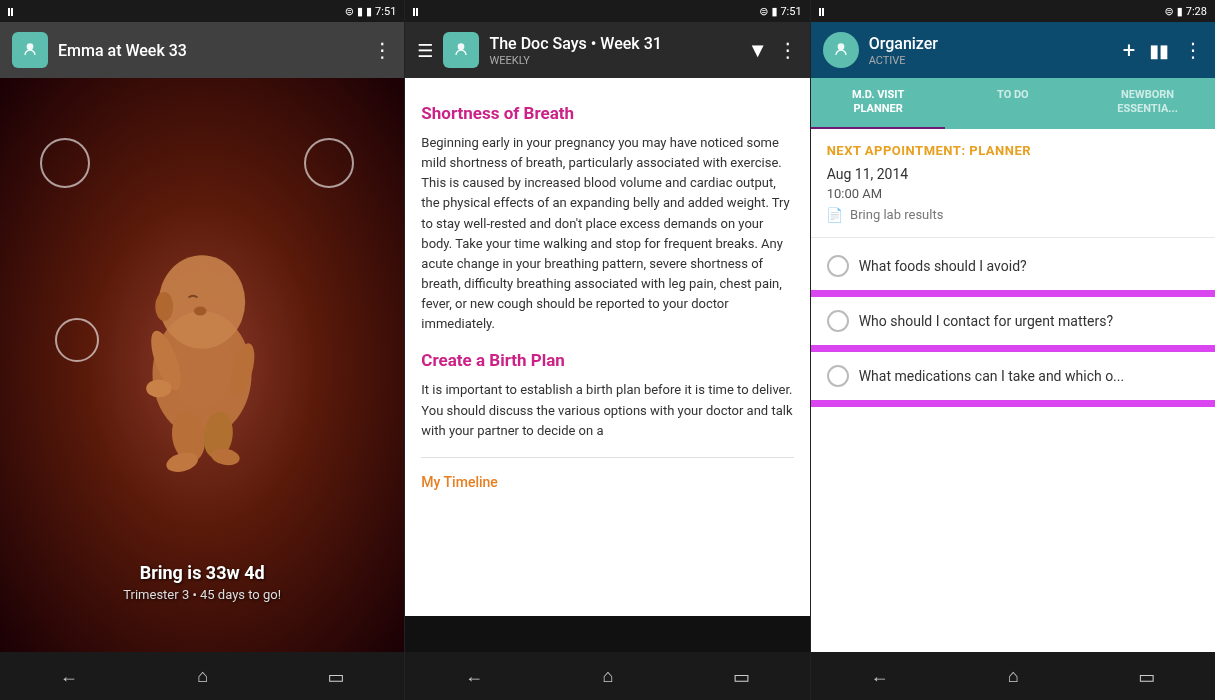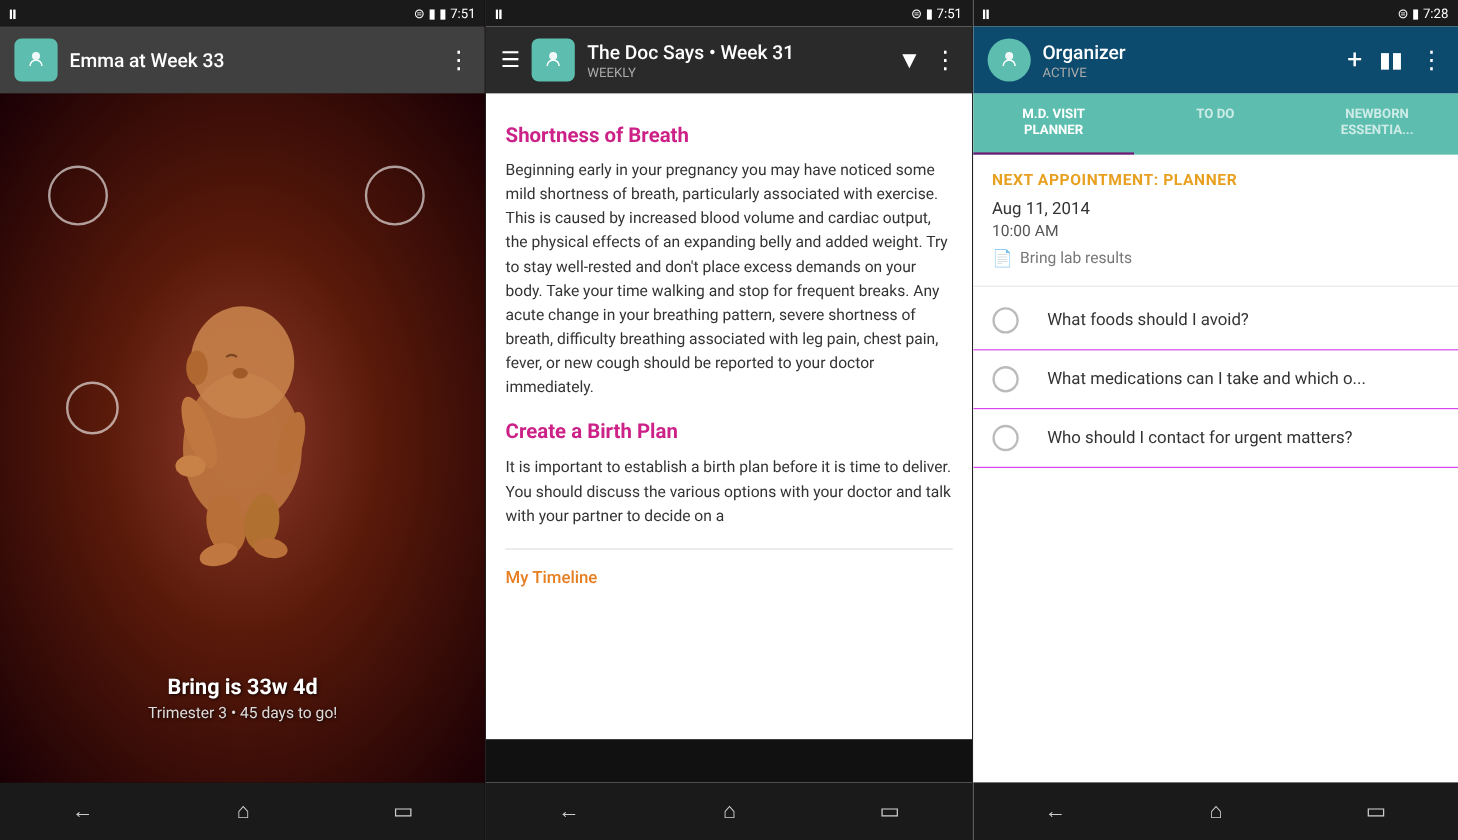--- a/index.html
+++ b/index.html
@@ -203,23 +203,23 @@
     }
     .appt-note-icon { font-size: 14px; color: #999; }
     .section-divider {
       height: 1px;
       background: #e8e8e8;
       margin: 4px 0;
     }
     .checklist-item {
       display: flex;
       align-items: center;
-      gap: 24px;
+      gap: 10px;
       padding: 13px 16px;
-      border-bottom: 1px solid #d946ef;
+      border-bottom: 7px solid #d946ef;
       cursor: pointer;
     }
     .checkbox-circle {
       width: 22px;
       height: 22px;
       border-radius: 50%;
       border: 2px solid #bbb;
       flex-shrink: 0;
     }
     .checklist-text {
@@ -420,25 +420,25 @@
     </div>
 
     <div class="section-divider"></div>
 
     <div class="checklist-item">
       <div class="checkbox-circle"></div>
       <span class="checklist-text">What foods should I avoid?</span>
     </div>
     <div class="checklist-item">
       <div class="checkbox-circle"></div>
-      <span class="checklist-text">What medications can I take and which o...</span>
+      <span class="checklist-text">Who should I contact for urgent matters?</span>
     </div>
     <div class="checklist-item">
       <div class="checkbox-circle"></div>
-      <span class="checklist-text">Who should I contact for urgent matters?</span>
+      <span class="checklist-text">What medications can I take and which o...</span>
     </div>
   </div>
 
   <div class="bottom-nav">
     <span class="nav-btn">←</span>
     <span class="nav-btn">⌂</span>
     <span class="nav-btn">▭</span>
   </div>
 </div>
 

